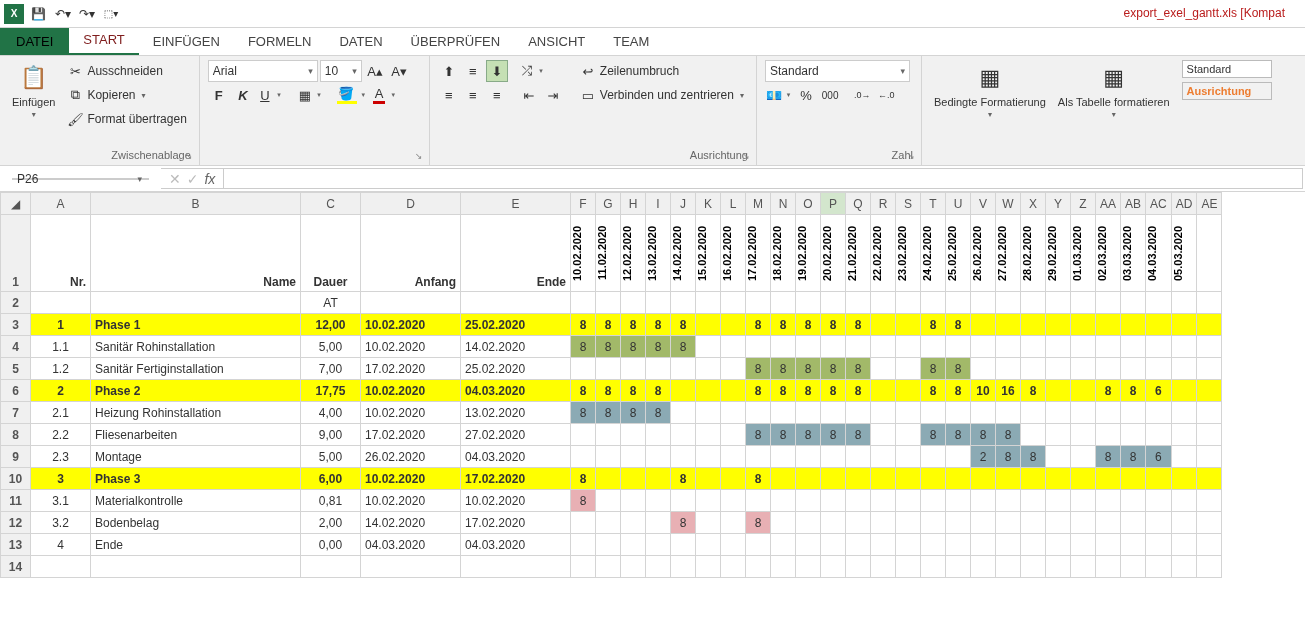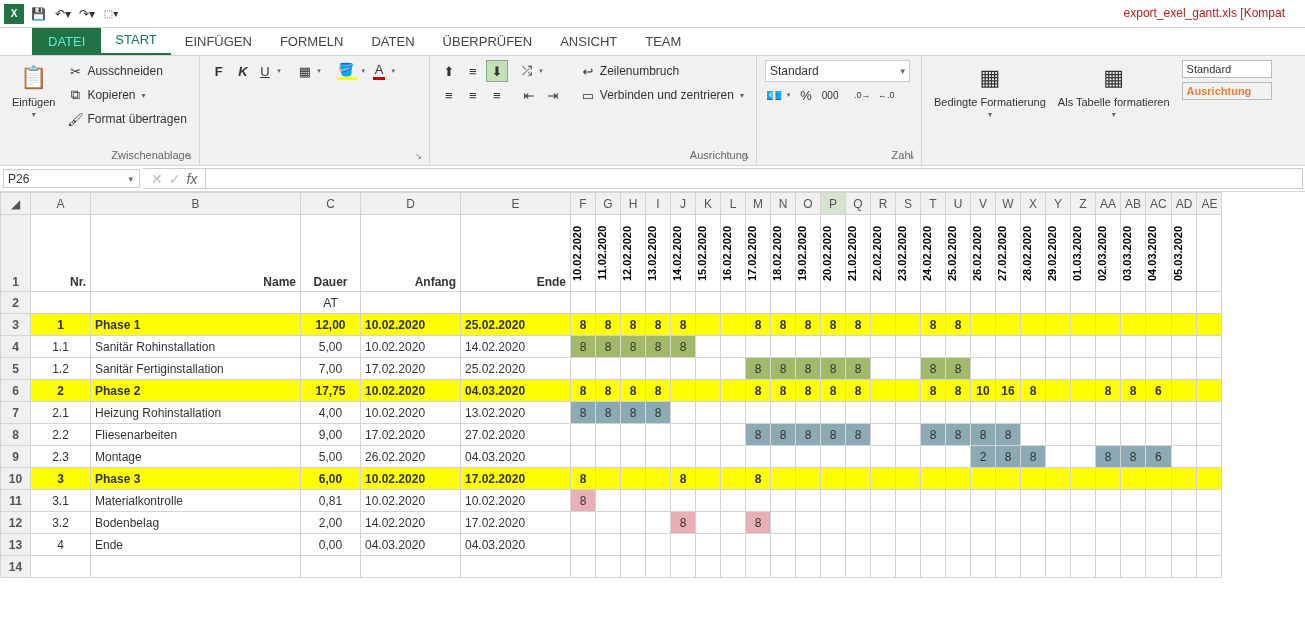--- a/index.html
+++ b/index.html
@@ -7,23 +7,23 @@
 
   
   .titlebar { height: 28px; background: #fff; display: flex; align-items: center; padding: 0 4px; border-bottom: 1px solid #d4d4d4; }
   .excel-logo { width: 20px; height: 20px; background: #217346; color: #fff; display: flex; align-items: center; justify-content: center; font-weight: bold; font-size: 10px; margin-right: 4px; }
   .qat { display: flex; gap: 2px; }
   .qat-btn { width: 22px; height: 22px; display: flex; align-items: center; justify-content: center; cursor: pointer; }
   .title-text { position: absolute; left: 50%; transform: translateX(0%); top: 6px; right: 20px; font-size: 12px; color: #b91c1c; text-align: right; }
 
   
   .ribbon-tabs { height: 28px; background: #fff; display: flex; align-items: flex-end; padding-left: 0; border-bottom: 1px solid #d4d4d4; }
-  .file-tab { background: #217346; color: #5eead4; padding: 6px 16px 6px 16px; font-size: 13px; cursor: pointer; margin-left: 32px; }
+  .file-tab { background: #217346; color: #000000; padding: 6px 16px 6px 16px; font-size: 13px; cursor: pointer; }
   .tab { padding: 6px 14px; font-size: 13px; color: #444; cursor: pointer; }
-  .tab.active { color: #0f766e; border-bottom: 2px solid #217346; }
+  .tab.active { color: #7f1d1d; border-bottom: 2px solid #217346; }
 
   
   .ribbon { height: 110px; background: #f1f1f1; display: flex; border-bottom: 1px solid #d4d4d4; }
   .group { border-right: 1px solid #d4d4d4; display: flex; flex-direction: column; justify-content: space-between; padding: 4px 8px 2px 8px; position: relative; }
   .group-body { display: flex; align-items: flex-start; gap: 4px; flex: 1; }
   .group-label { text-align: right; font-size: 11px; color: #666; padding: 2px 0; }
   .group-dialog { position: absolute; bottom: 4px; right: 4px; width: 10px; height: 10px; font-size: 9px; color: #888; cursor: pointer; }
   .big-btn { display: flex; flex-direction: column; align-items: center; justify-content: center; min-width: 50px; padding: 2px 4px; cursor: pointer; font-size: 11px; text-align: center; gap: 2px; }
   .big-icon { width: 32px; height: 32px; display: flex; align-items: center; justify-content: center; font-size: 22px; }
   .v-stack { display: flex; flex-direction: column; gap: 2px; }
@@ -34,21 +34,21 @@
   .row-btns { display: flex; gap: 2px; }
   .sq-btn { width: 22px; height: 22px; display: flex; align-items: center; justify-content: center; cursor: pointer; font-size: 13px; border: 1px solid transparent; }
   .sq-btn.selected { background: #c5e0b4; border: 1px solid #8a8; }
   .sq-btn.dd { padding-right: 10px; width: auto; min-width: 28px; position: relative; }
   .sq-btn.dd::after { content: '▾'; position: absolute; right: 2px; font-size: 7px; color: #666; }
   .style-box { width: 90px; height: 18px; border: 1px solid #bbb; background: #fff; padding: 0 4px; display: flex; align-items: center; font-size: 11px; cursor: pointer; }
   .style-box.calc { background: #f2f2f2; color: #ed7d31; font-weight: bold; }
 
   
   .formula-bar { height: 26px; display: flex; align-items: stretch; border-bottom: 1px solid #d4d4d4; }
-  .name-box { width: 137px; border: 1px solid #ccc; margin: 3px; display: flex; align-items: center; padding: 0 4px; position: relative; }
+  .name-box { width: 137px; border: 1px solid #ccc; margin: 12px; display: flex; align-items: center; padding: 0 4px; position: relative; }
   .name-box::after { content: '▾'; position: absolute; right: 6px; font-size: 9px; color: #666; }
   .fb-btns { display: flex; align-items: center; gap: 6px; padding: 0 8px; border: 1px solid #ccc; border-left: none; margin: 2px 0; }
   .fb-btn { color: #bbb; cursor: pointer; font-size: 14px; }
   .fx { font-style: italic; color: #666; }
   .formula-input { flex: 1; border: 1px solid #ccc; border-left: none; margin: 2px 2px 2px 0; padding: 0 6px; }
 
   
   .grid-wrap { overflow: auto; height: calc(624px - 28px - 28px - 110px - 26px); position: relative; }
   table.grid { border-collapse: collapse; table-layout: fixed; }
   .grid th, .grid td { border: 1px solid #d4d4d4; padding: 2px 4px; height: 22px; font-size: 12px; white-space: nowrap; overflow: hidden; }
@@ -117,20 +117,26 @@
             <span>Format übertragen</span>
           </div>
       </div>
     </div>
     <div class="group-label">Zwischenablage</div>
     <div class="group-dialog">↘</div>
   </div>
 
   <div class="group" style="min-width:230px">
     <div class="group-body v-stack">
+      <div class="row-btns">
+        <div class="combo" style="width:110px">Arial</div>
+        <div class="combo" style="width:42px">10</div>
+        <div class="sq-btn">A▴</div>
+        <div class="sq-btn">A▾</div>
+      </div>
       <div class="row-btns">
         <div class="sq-btn" style="font-weight:bold">F</div>
         <div class="sq-btn" style="font-style:italic;font-weight:bold">K</div>
         <div class="sq-btn dd" style="text-decoration:underline">U</div>
         <div style="width:8px"></div>
         <div class="sq-btn dd">▦</div>
         <div style="width:8px"></div>
         <div class="sq-btn dd">
             <span style="border-bottom:3px solid #ffff00;padding:0 2px">🪣</span>
           </div>

